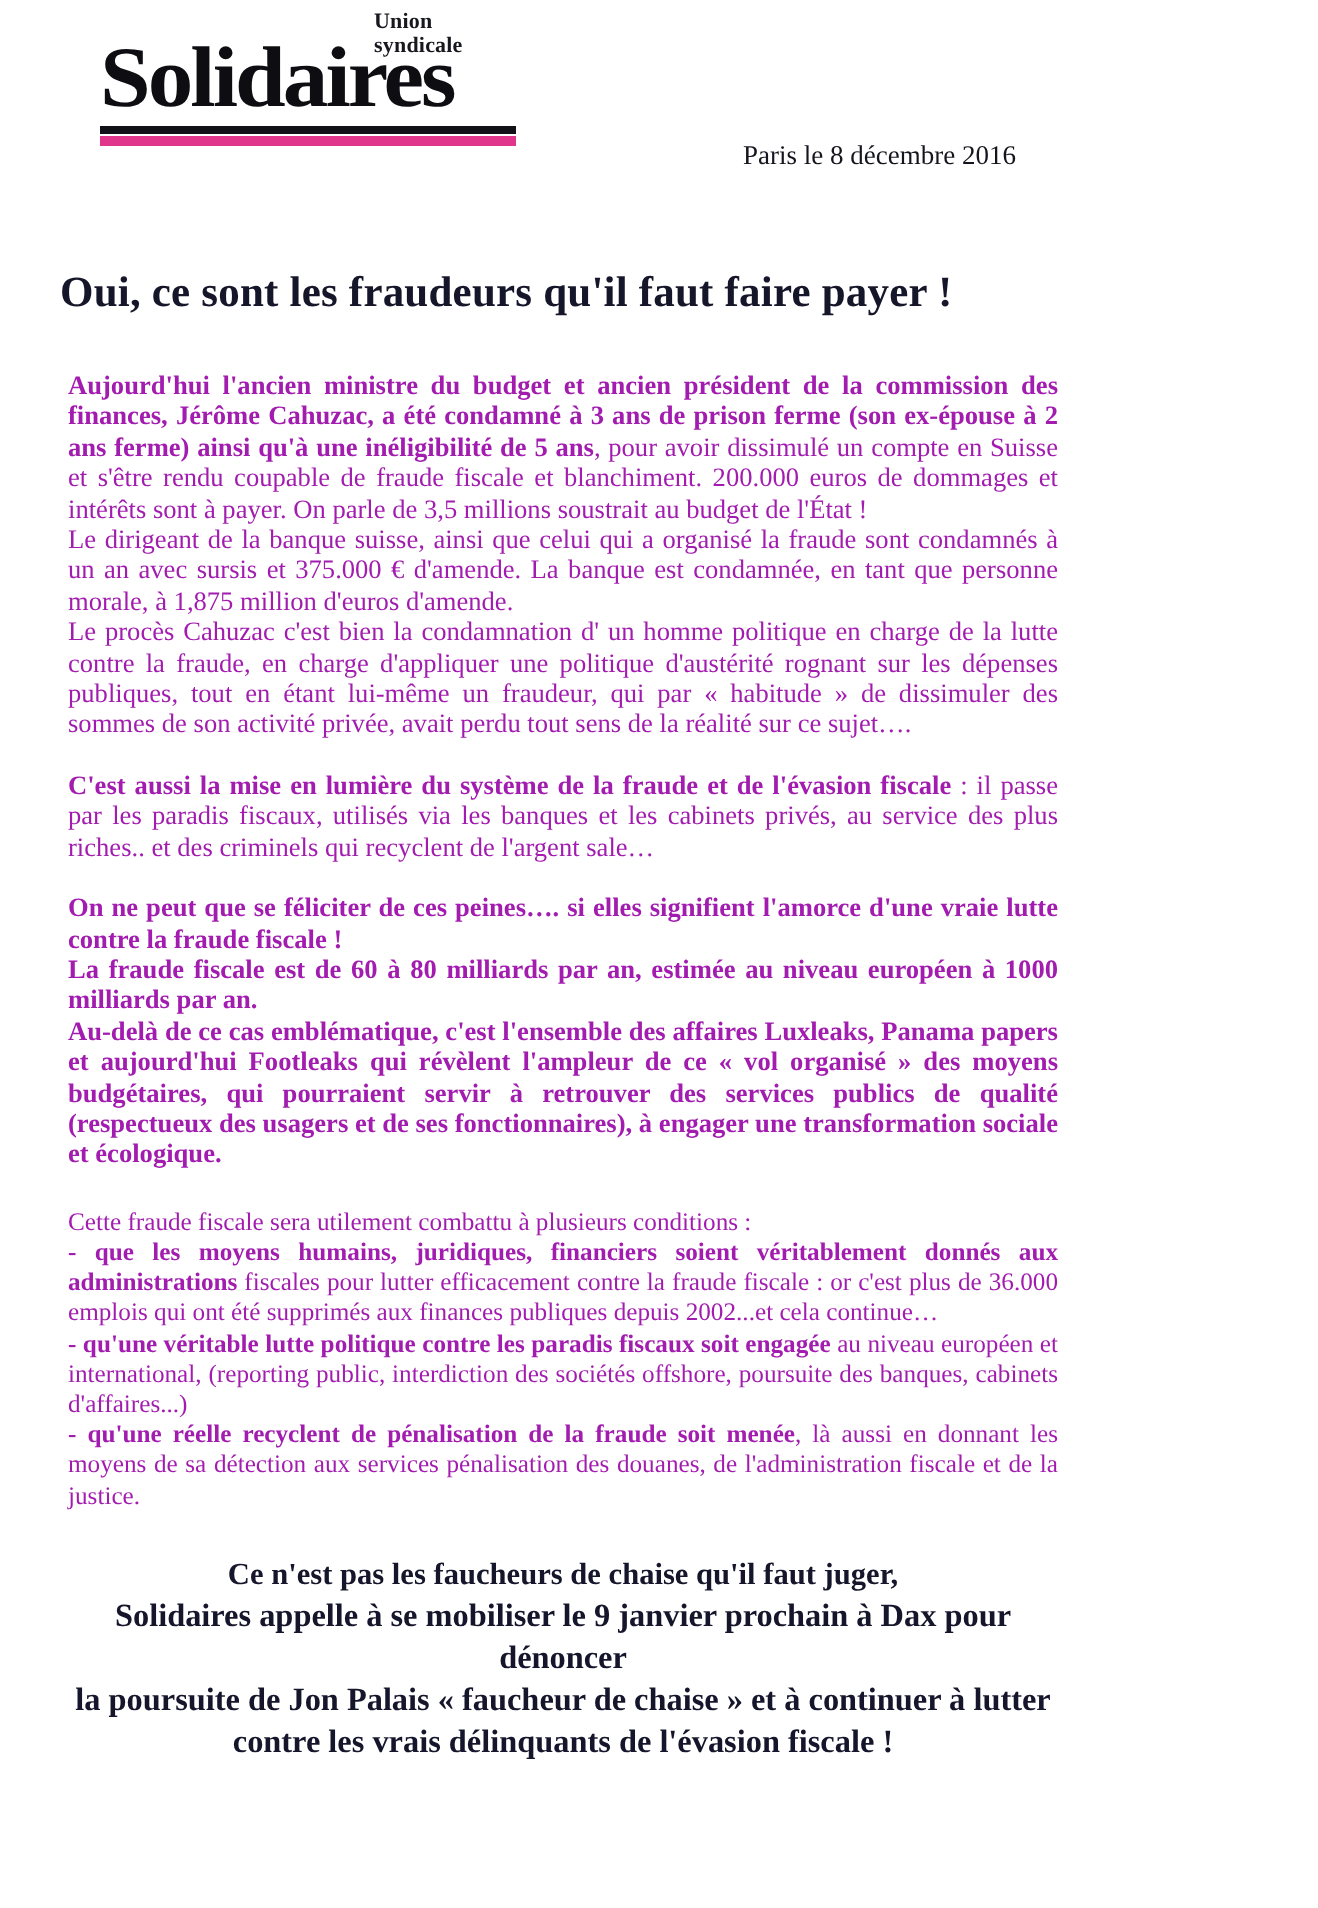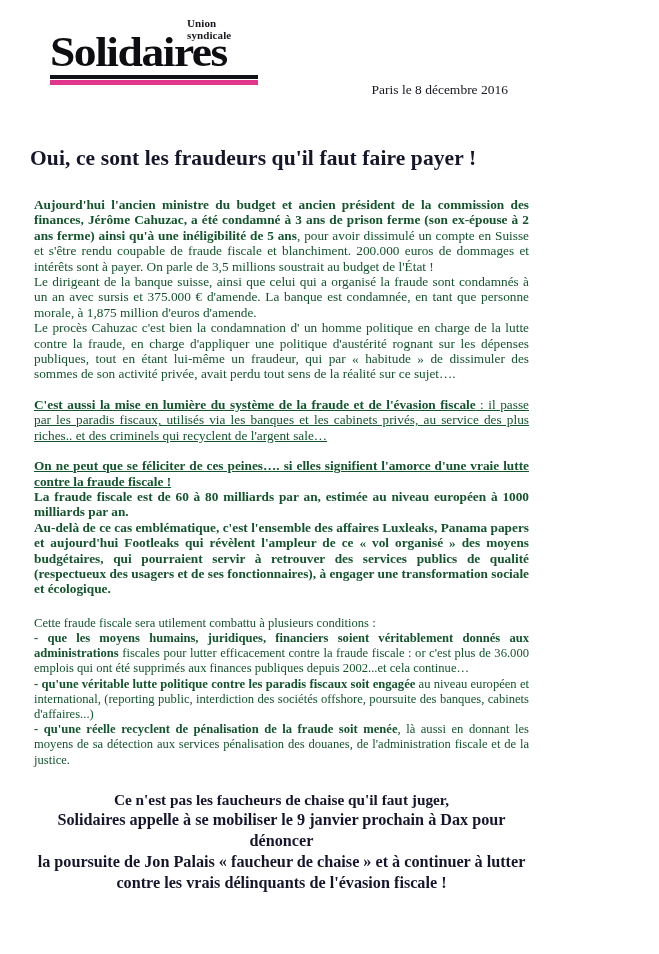--- a/index.html
+++ b/index.html
@@ -14,21 +14,21 @@
     font-family: "Liberation Serif", "DejaVu Serif", serif;
     color: #1a1a24;
     position: relative;
     overflow: hidden;
   }
   .page {
     width: 562px;
     height: 954px;
     position: relative;
     box-sizing: border-box;
-    padding: 12px 30px;
+    padding: 0 30px;
   }
 
   
   .masthead {
     position: relative;
     height: 72px;
     padding-top: 4px;
   }
   .logo-block {
     position: relative;
@@ -99,25 +99,25 @@
   
   .body-area {
     margin-top: 26px;
     padding: 0 3px 0 4px;
   }
   p {
     margin: 0;
     font-size: 13.3px;
     line-height: 15.4px;
     text-align: justify;
-    color: #14532d;
+    color: #a21caf;
   }
   .b  { font-weight: bold; }
   .blk { margin-top: 0; }
-  .gap-md { margin-top: 15px; text-decoration: underline; }
+  .gap-md { margin-top: 15px; }
   .gap-lg { margin-top: 19px; }
 
   .small-block p {
     font-size: 12.6px;
     line-height: 15.2px;
   }
 
   
   .closing {
     margin-top: 22px;

